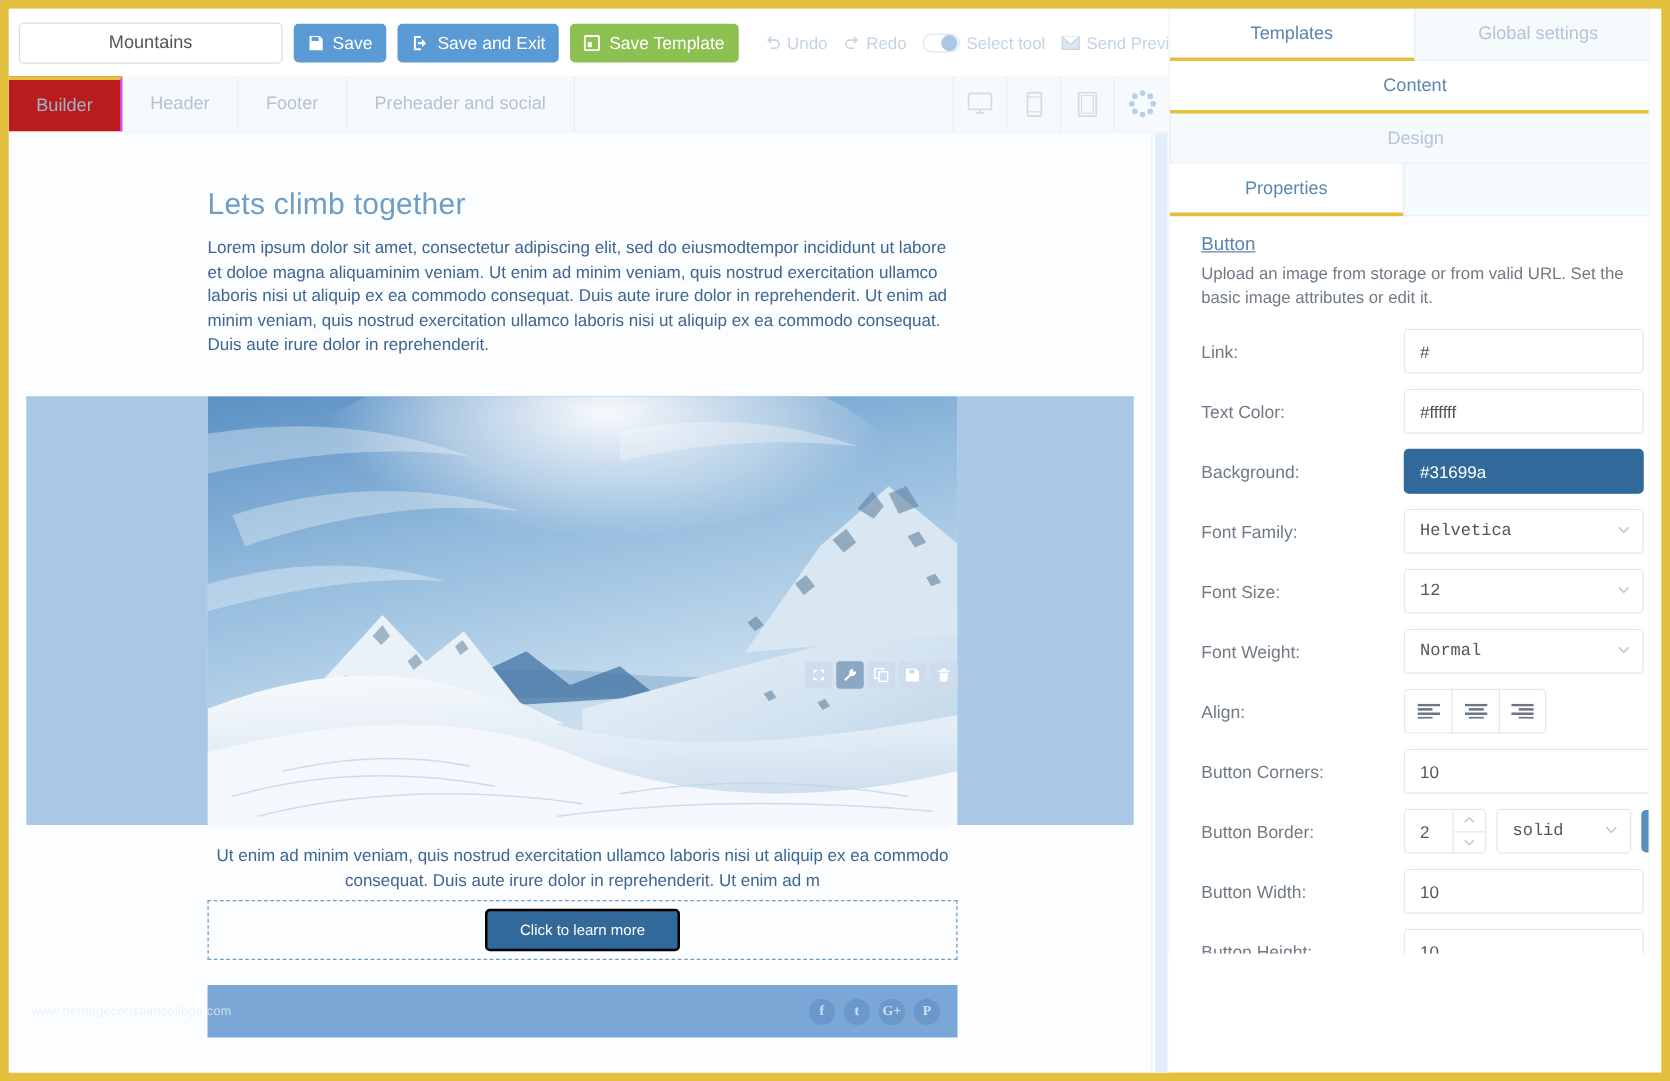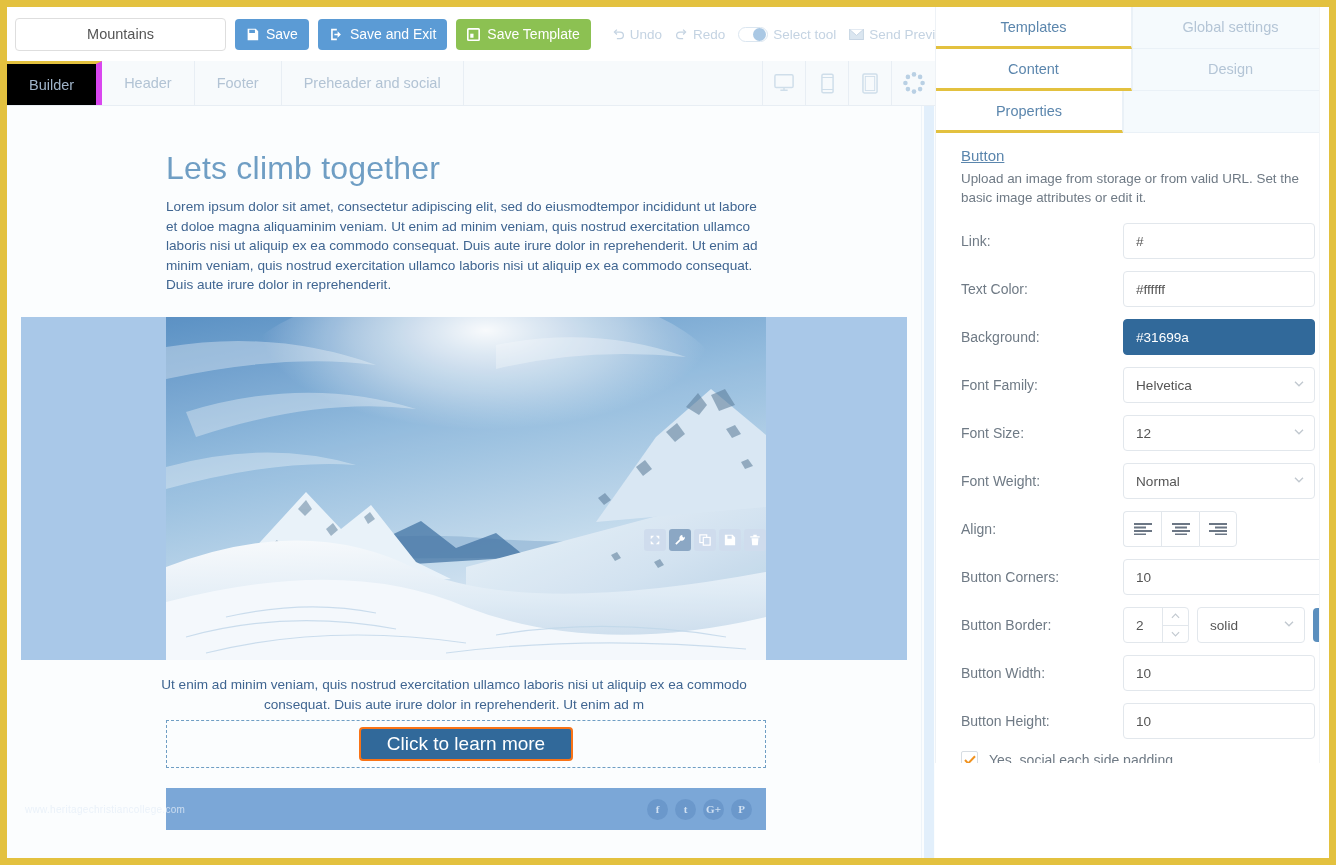--- a/index.html
+++ b/index.html
@@ -121,24 +121,24 @@
     justify-content: center;
     padding: 0 22px;
     font-size: 14.5px;
     color: #b2c3d4;
     background: #f7fafc;
     border-right: 1px solid #e8eef4;
     cursor: pointer;
     white-space: nowrap;
   }
   .vtab.active {
-    background: #000000;
+    background: #b91c1c;
     border-top: 3px solid #e3c13f;
     color: #9fb3c8;
-    border-right: 6px solid #d946ef;
+    border-right: 2px solid #d946ef;
   }
   .tabspacer {
     flex: 1;
     background: #f7fafc;
     border-right: 1px solid #e8eef4;
   }
   .devbtn {
     width: 43px;
     display: flex;
     align-items: center;
@@ -181,21 +181,21 @@
     position: absolute;
     left: 0; width: 886px;
   }
   .mailcol {
     position: absolute;
     left: 145px;
     width: 600px;
   }
 
   .hero-title {
-    font-size: 32px;
+    font-size: 24px;
     font-weight: normal;
     color: #6f9ec4;
     margin: 0 0 10px 0;
     letter-spacing: 0.2px;
   }
   .hero-body {
     font-size: 13.6px;
     line-height: 19.6px;
     color: #3f6591;
     margin: 0;
@@ -221,24 +221,24 @@
   .btnzone {
     border: 1px dashed #6f9ec4;
     height: 48px;
     display: flex;
     align-items: center;
     justify-content: center;
     background: transparent;
   }
   .cta {
     background: #31699a;
-    border: 2px solid #f97316;
+    border: 2px solid #000000;
     border-radius: 4px;
     color: #ffffff;
-    font-size: 19px;
+    font-size: 12px;
     padding: 0 26px;
     height: 34px;
     display: inline-flex;
     align-items: center;
     cursor: pointer;
     font-family: "Liberation Sans", sans-serif;
   }
 
   .elem-toolbar {
     position: absolute;
@@ -316,21 +316,21 @@
     cursor: pointer;
   }
   .ptab.active {
     background: #ffffff;
     color: #5b86ad;
     border-bottom: 3px solid #e3c13f;
     border-left: none;
   }
   .ptab.l1 { border-left: none; }
 
-  .ptabs2 { display:flex; }
+  .ptabs2 { display:flex;flex-direction:column; }
   .ptabs2 .ptab { font-size: 14.5px; }
 
   .ptabs3 { display:flex; }
   .ptabs3 .ptab:first-child { flex: 0 0 187px; }
 
   .panel-body {
     flex: 1;
     padding: 14px 14px 0 25px;
     overflow: hidden;
     position: relative;
@@ -375,21 +375,21 @@
   }
   .inp.colorfill {
     background: #31699a;
     border-color: #31699a;
     color: #ffffff;
   }
   .sel {
     position: relative;
     width: 100%;
   }
-  .sel .inp { padding-right: 38px; }
+  .sel .inp { padding-right: 38px; font-family: Liberation Mono, monospace; }
   .caret {
     position: absolute;
     right: 11px; top: 50%;
     transform: translateY(-60%);
     pointer-events: none;
   }
   .alignbtns { display: flex; }
   .abtn {
     width: 38px; height: 36px;
     border: 1px solid #e2e7ec;
@@ -648,21 +648,21 @@
               <path d="M280 336 Q420 318 580 332"></path>
             </g>
             <rect x="0" y="0" width="600" height="343" fill="#2b6ca3" opacity="0.03"></rect>
           </svg>
         </div>
 
         <div class="band" style="top:540px; height:60px; background:#fbfdfe;"></div>
         <div class="mailcol" style="top:369px; left:145px; width:600px;">
           <div style="height:171px;"></div>
         </div>
-        <div class="mailcol" style="top:555px; left:133px;">
+        <div class="mailcol" style="top:555px; left:145px;">
           <p class="below-text">Ut enim ad minim veniam, quis nostrud exercitation ullamco laboris nisi ut aliquip ex ea commodo consequat. Duis aute irure dolor in reprehenderit. Ut enim ad m</p>
         </div>
 
         <div class="elem-toolbar" style="top:409px; left:623px;">
           <div class="etb">
             <svg width="12" height="12" viewBox="0 0 14 14">
               <path d="M2 2h4L2 6zM12 2v4L8 2zM2 12v-4l4 4zM12 12H8l4-4z" fill="#fff"></path>
             </svg>
           </div>
           <div class="etb on">

